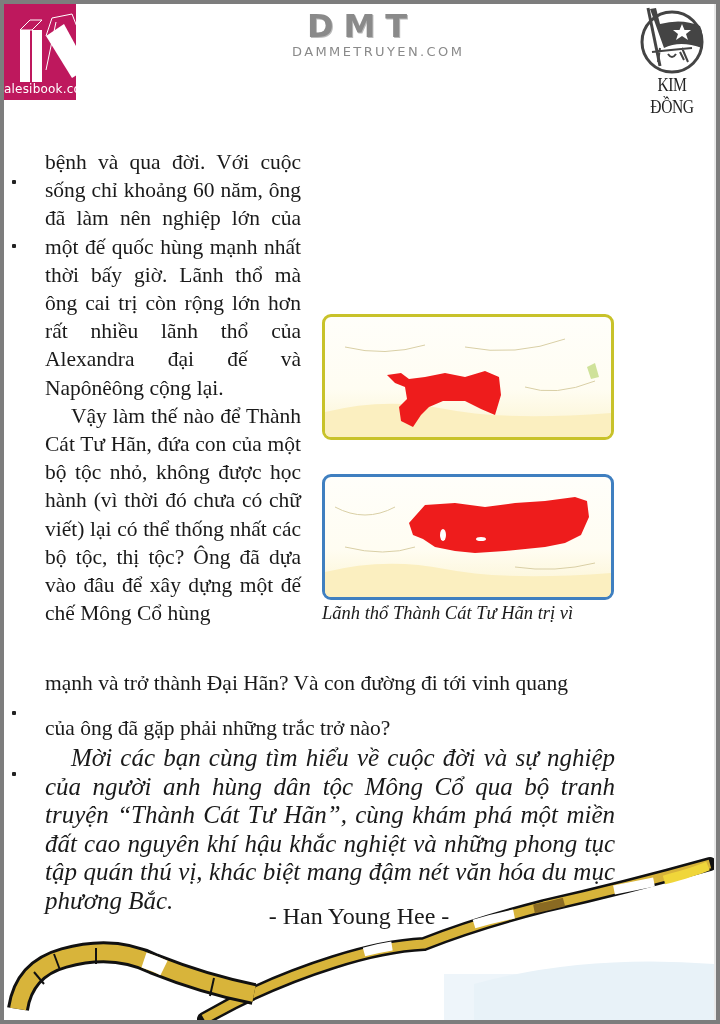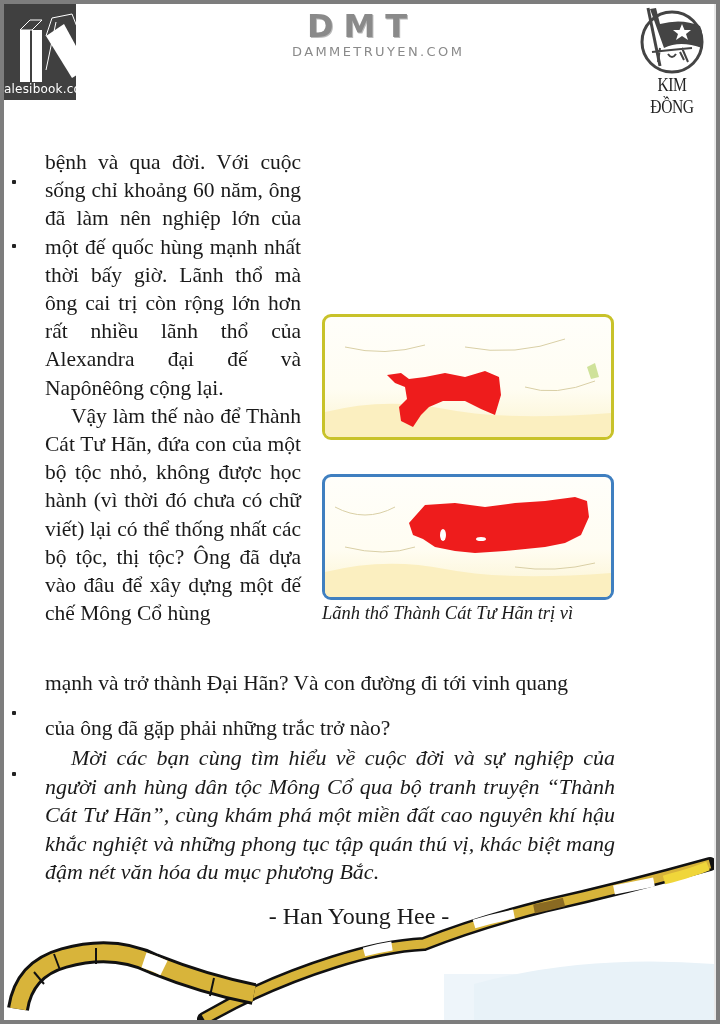--- a/index.html
+++ b/index.html
@@ -12,21 +12,21 @@
   }
   .page {
     position: absolute; left: 4px; top: 4px; width: 710px; height: 1016px;
     background: #ffffff;
     border-right: 2px solid #e8e8e8;
     overflow: hidden;
   }
   
   .logo-alesi {
     position: absolute; left: 0; top: 0; width: 72px; height: 96px;
-    background: #404040;
+    background: #be185d;
   }
   .logo-alesi svg { position: absolute; left: 12px; top: 6px; }
   .logo-alesi .label {
     position: absolute; left: 0; right: 0; bottom: 4px; text-align: center;
     color: #ffffff; font-family: "DejaVu Sans", sans-serif; font-size: 12px;
     letter-spacing: 0.2px;
   }
   .logo-dmt { position: absolute; left: 288px; top: 6px; width: 140px; text-align: center; }
   .logo-dmt .big {
     font-family: "DejaVu Sans", sans-serif; font-weight: bold; font-size: 32px;
@@ -52,21 +52,21 @@
     font-size: 21.5px; line-height: 28.2px; text-align: justify;
   }
   .col-text p { margin: 0; }
   .indent { text-indent: 26px; }
   .full-text {
     position: absolute; left: 41px; width: 574px;
     font-size: 21.5px; line-height: 28.2px;
   }
   .intro {
     position: absolute; left: 41px; top: 740px; width: 570px;
-    font-size: 22px; line-height: 28.6px; font-style: italic; text-align: justify;
+    font-size: 25px; line-height: 28.6px; font-style: italic; text-align: justify;
   }
   .intro p { margin: 0; }
   .signature {
     position: absolute; left: 0; right: 0; top: 899px; text-align: center;
     font-size: 24px;
   }
 
   
   .map-fig { position: absolute; left: 318px; width: 290px; }
   .map-box {

